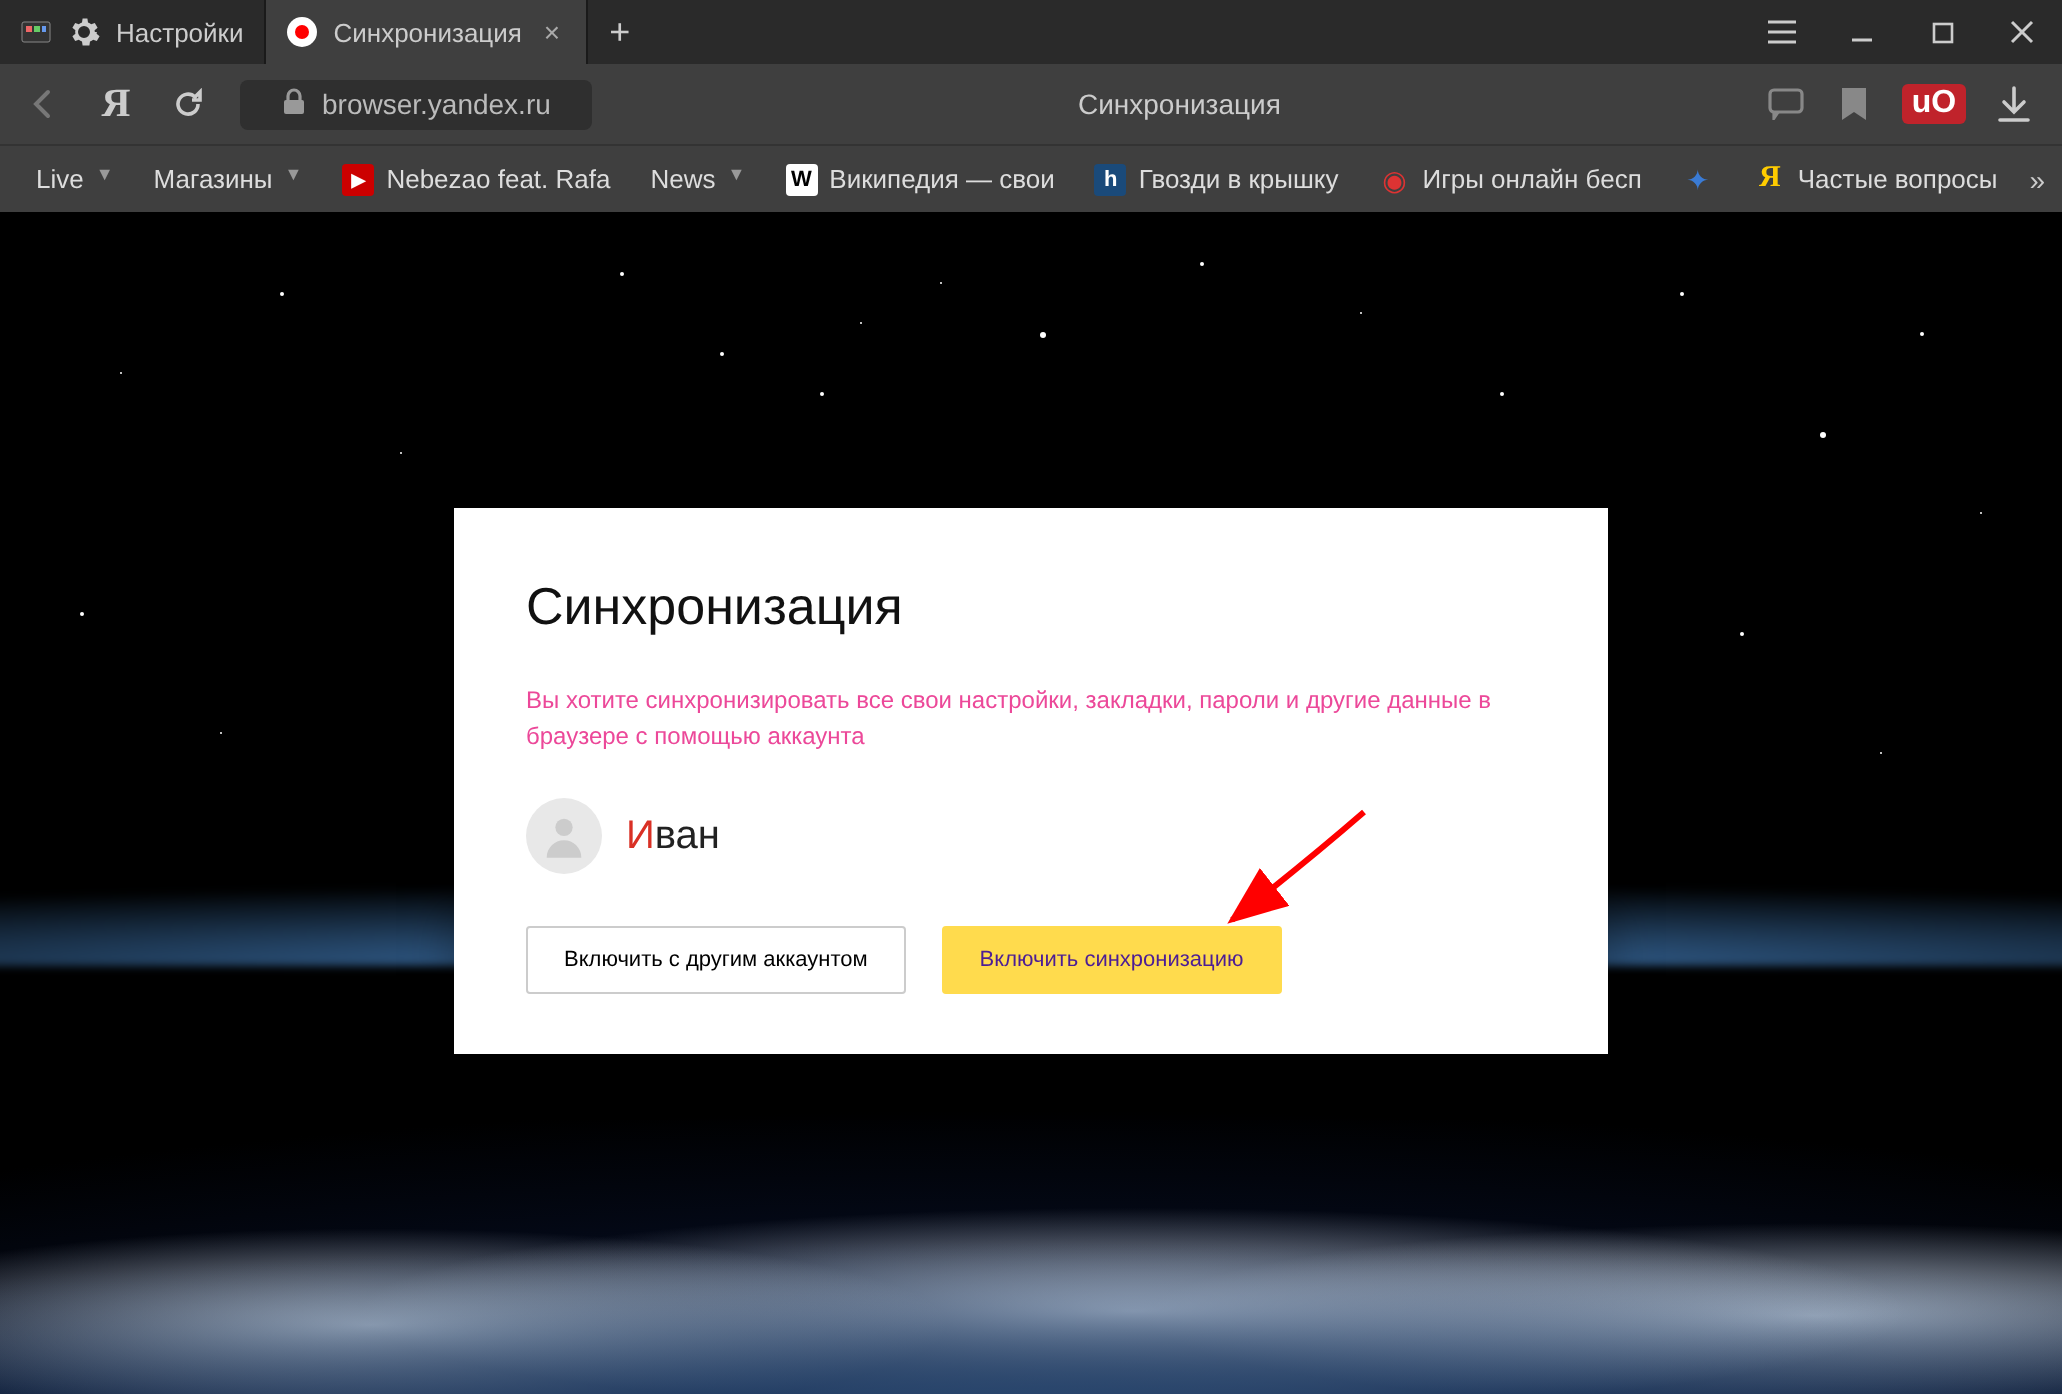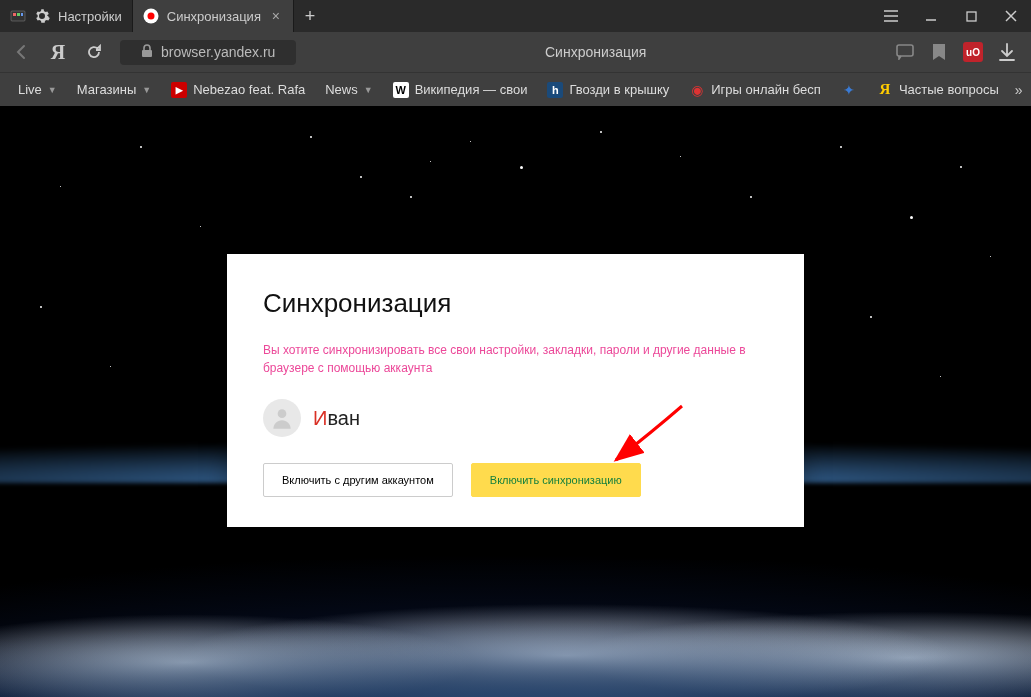--- a/index.html
+++ b/index.html
@@ -20,25 +20,25 @@
     .addressbar { height: 40px; background: #3f3f3f; display:flex; align-items:center; padding: 0 8px; gap:8px; }
     .nav-btn { width:28px; height:28px; display:flex; align-items:center; justify-content:center; color:#ccc; cursor:pointer; }
     .nav-btn.disabled { color:#666; }
     .yandex-logo { font-family: Georgia, serif; font-size:20px; color:#ccc; font-weight:bold; cursor:pointer; }
     .url-wrap { flex:0 0 auto; display:flex; align-items:center; gap:8px; background:#2f2f2f; border-radius:4px; padding:4px 21px; margin-left:4px; }
     .lock-icon { color:#999; font-size:12px; }
     .url-text { color:#bbb; font-size:14px; }
     .page-title-center { flex:1; text-align:center; color:#ccc; font-size:14px; }
     .toolbar-right { display:flex; align-items:center; gap:14px; margin-right:6px; }
     .toolbar-icon { color:#999; cursor:pointer; display:flex; align-items:center; justify-content:center; width:20px; height:20px; }
-    .ublock { width:20px; height:20px; background:#c0232b; border-radius:3px; display:flex; align-items:center; justify-content:center; color:#fff; font-size:10px; font-weight:bold; }
+    .ublock { width:32px; height:20px; background:#c0232b; border-radius:3px; display:flex; align-items:center; justify-content:center; color:#fff; font-size:16px; font-weight:bold; }
 
     
     .bookmarks { height: 34px; background: #3f3f3f; border-top:1px solid #333; display:flex; align-items:center; padding:0 10px; gap:4px; overflow:hidden; }
-    .bookmark { display:flex; align-items:center; gap:6px; color:#ddd; font-size:13px; padding:4px 8px; cursor:pointer; white-space:nowrap; border-radius:3px; }
+    .bookmark { display:flex; gap:6px; color:#ddd; font-size:13px; padding:4px 8px; cursor:pointer; white-space:nowrap; border-radius:3px; }
     .bookmark .dd { font-size:9px; color:#999; }
     .bm-icon { width:16px; height:16px; display:flex; align-items:center; justify-content:center; font-size:13px; }
     .bm-yt { background:#cc0000; color:#fff; border-radius:2px; font-size:9px; font-weight:bold; }
     .bm-w { background:#fff; color:#000; border-radius:2px; font-weight:bold; font-size:11px; }
     .bm-h { background:#1a4a7a; color:#fff; border-radius:2px; font-weight:bold; font-size:11px; }
     .bm-game { color:#d33; font-size:14px; }
     .bm-puzzle { color:#3a7bd5; font-size:14px; }
     .bm-ya { color:#ffcc00; font-weight:bold; font-size:15px; font-family:Georgia,serif; }
     .bookmarks .overflow { margin-left:auto; color:#ccc; font-size:14px; cursor:pointer; padding:4px; }
 
@@ -66,21 +66,21 @@
     .dialog { position:absolute; left:227px; top:148px; width:577px; background:#fff; padding: 34px 36px 30px; box-shadow:0 4px 24px rgba(0,0,0,0.35); z-index:5; }
     .dialog h1 { font-size:26px; font-weight:400; color:#111; margin-bottom:22px; }
     .dialog p { font-size:12px; color:#ec4899; line-height:1.5; margin-bottom:22px; }
     .user-row { display:flex; align-items:center; gap:12px; margin-bottom:26px; }
     .avatar { width:38px; height:38px; border-radius:50%; background:#e8e8e8; display:flex; align-items:center; justify-content:center; }
     .avatar svg { width:26px; height:26px; fill:#ccc; }
     .user-name { font-size:20px; color:#222; }
     .user-name .first { color:#d93025; }
     .btn-row { display:flex; gap:18px; }
     .btn { padding: 10px 18px; font-size:11px; border:1px solid #ccc; background:#fff; cursor:pointer; border-radius:2px; }
-    .btn.primary { background:#ffdb4d; border-color:#ffdb4d; color:#15803d; }
+    .btn.primary { background:#ffdb4d; border-color:#ffdb4d; color:#4c1d95; }
 
     
     .arrow { position:absolute; left:602px; top:296px; z-index:6; pointer-events:none; }
     .arrow svg { overflow:visible; }
   </style>
 </head>
 <body>
 
 <div class="titlebar">
   <div class="tab inactive">

